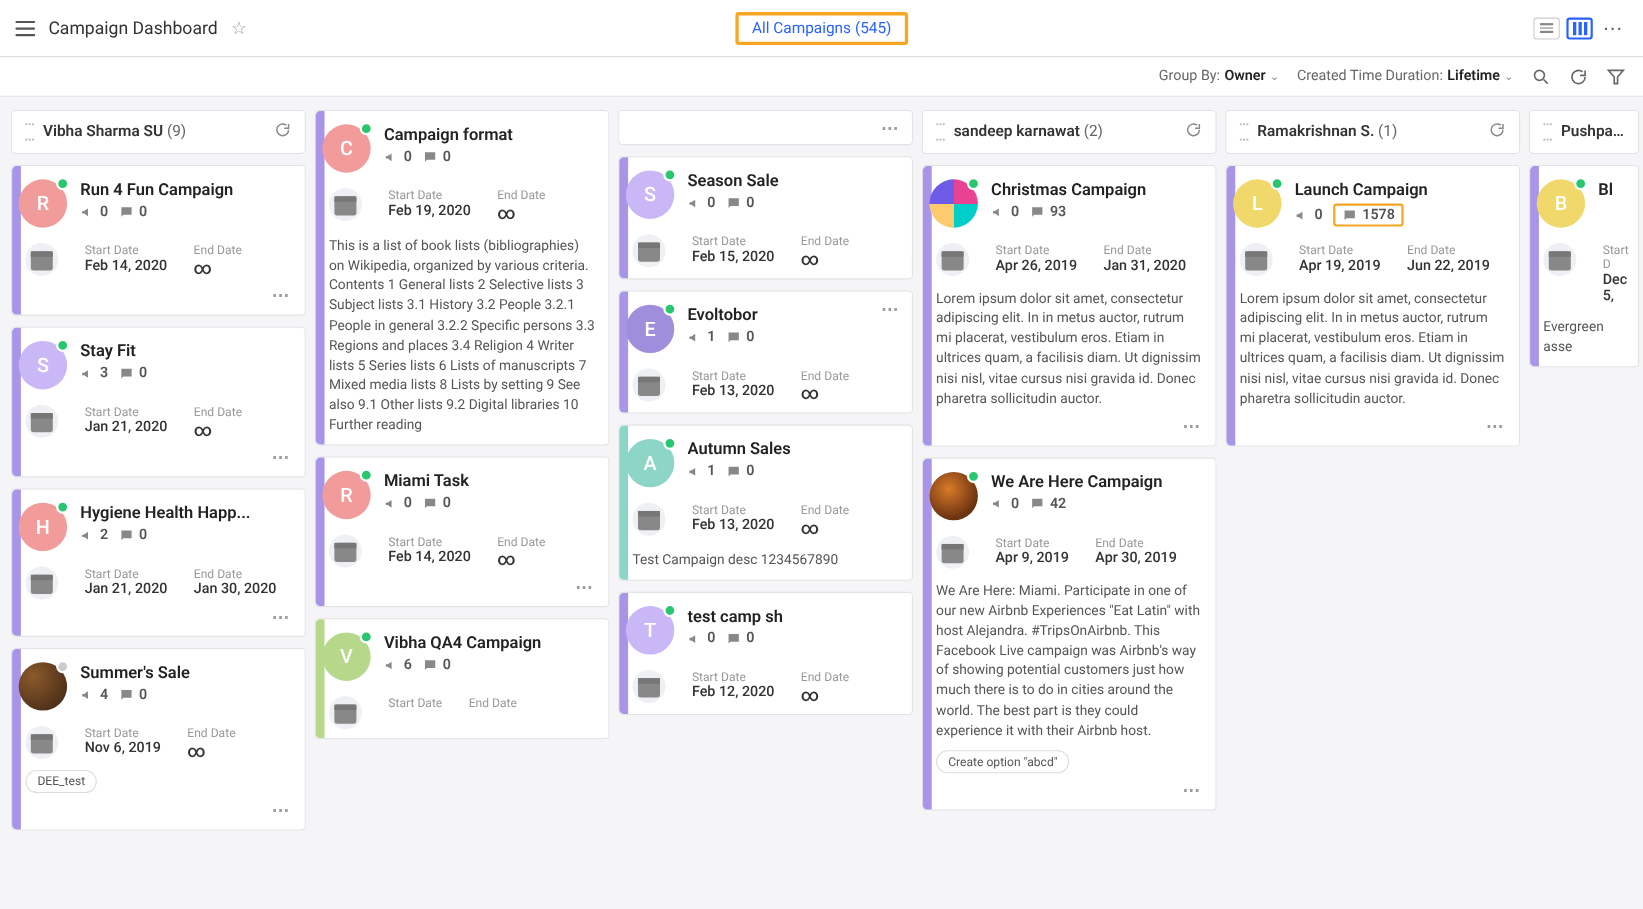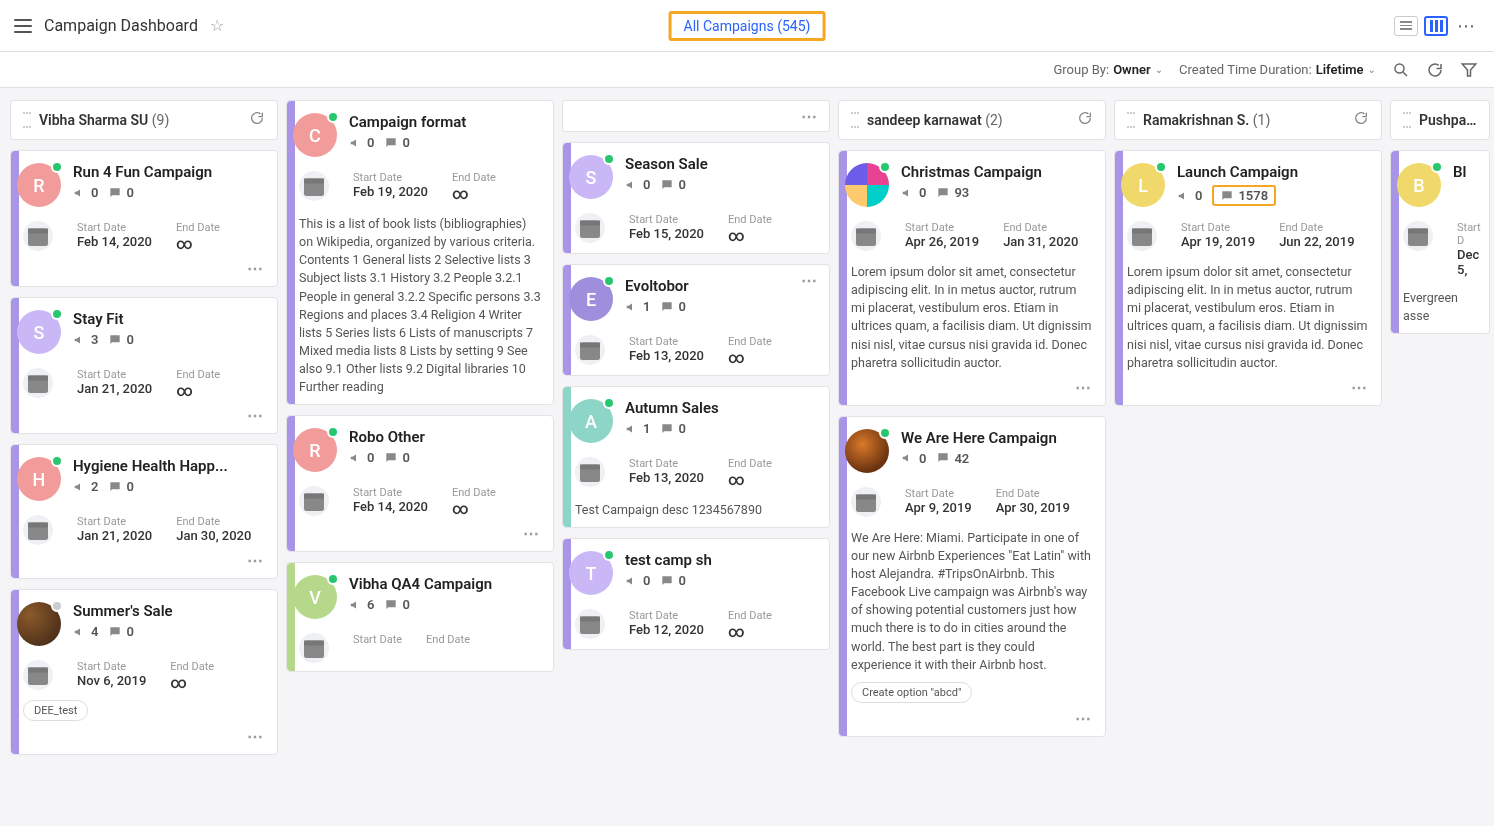--- a/index.html
+++ b/index.html
@@ -382,21 +382,21 @@
           </div>
           <div class="card-desc">This is a list of book lists (bibliographies) on Wikipedia, organized by various criteria. Contents 1 General lists 2 Selective lists 3 Subject lists 3.1 History 3.2 People 3.2.1 People in general 3.2.2 Specific persons 3.3 Regions and places 3.4 Religion 4 Writer lists 5 Series lists 6 Lists of manuscripts 7 Mixed media lists 8 Lists by setting 9 See also 9.1 Other lists 9.2 Digital libraries 10 Further reading</div>
         </div>
         <div class="card with-accent" style="--accent: #a895e8;">
           <div class="card-head">
             <div class="avatar-wrap">
               <div class="avatar pink">R</div>
               <div class="status-dot "></div>
             </div>
             <div class="card-info">
-              <div class="card-title">Robo Other</div>
+              <div class="card-title">Miami Task</div>
               <div class="card-meta">
                 <div class="meta-item">
                   <span class="meta-icon">
                     <svg viewBox="0 0 24 24" fill="currentColor">
                       <path d="M3 10v4h3l6 4V6l-6 4H3z"></path>
                     </svg>
                   </span>
                   <span>0</span>
                 </div>
                 <div class="meta-item">

